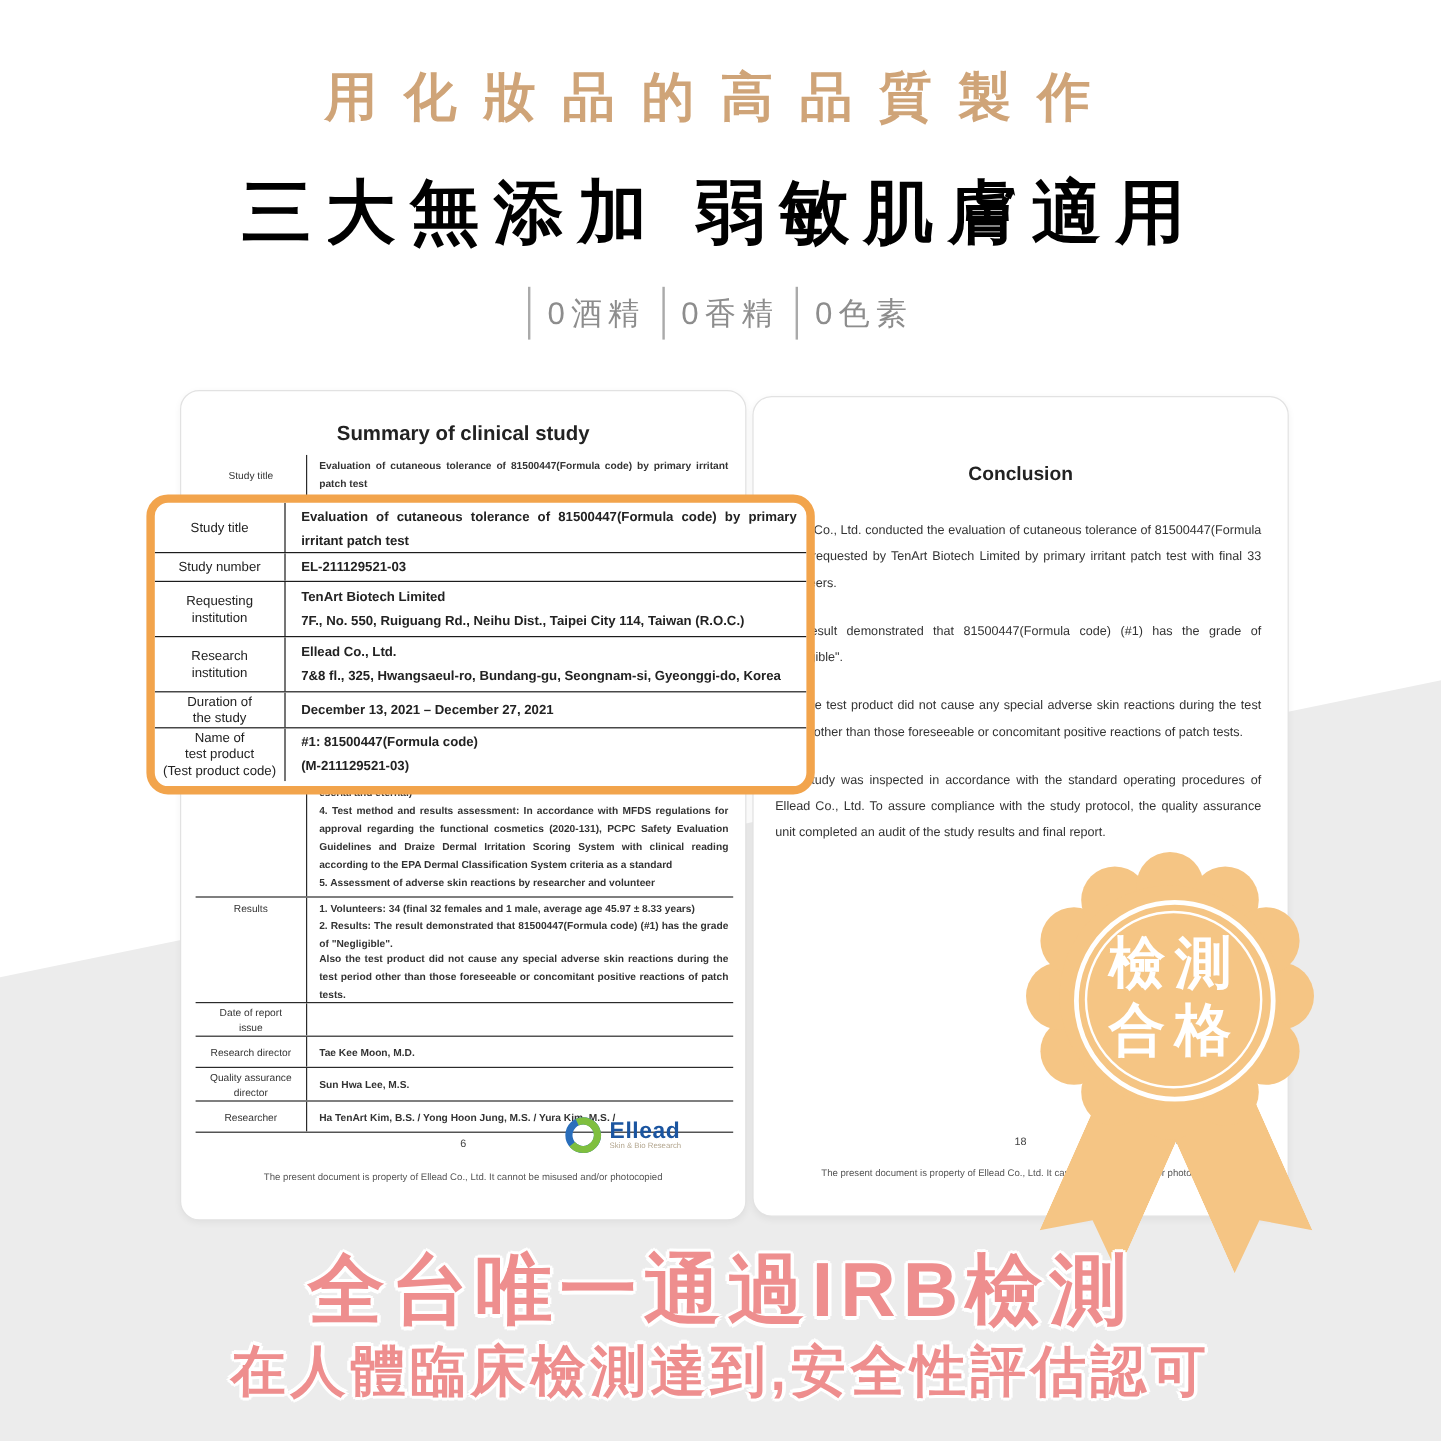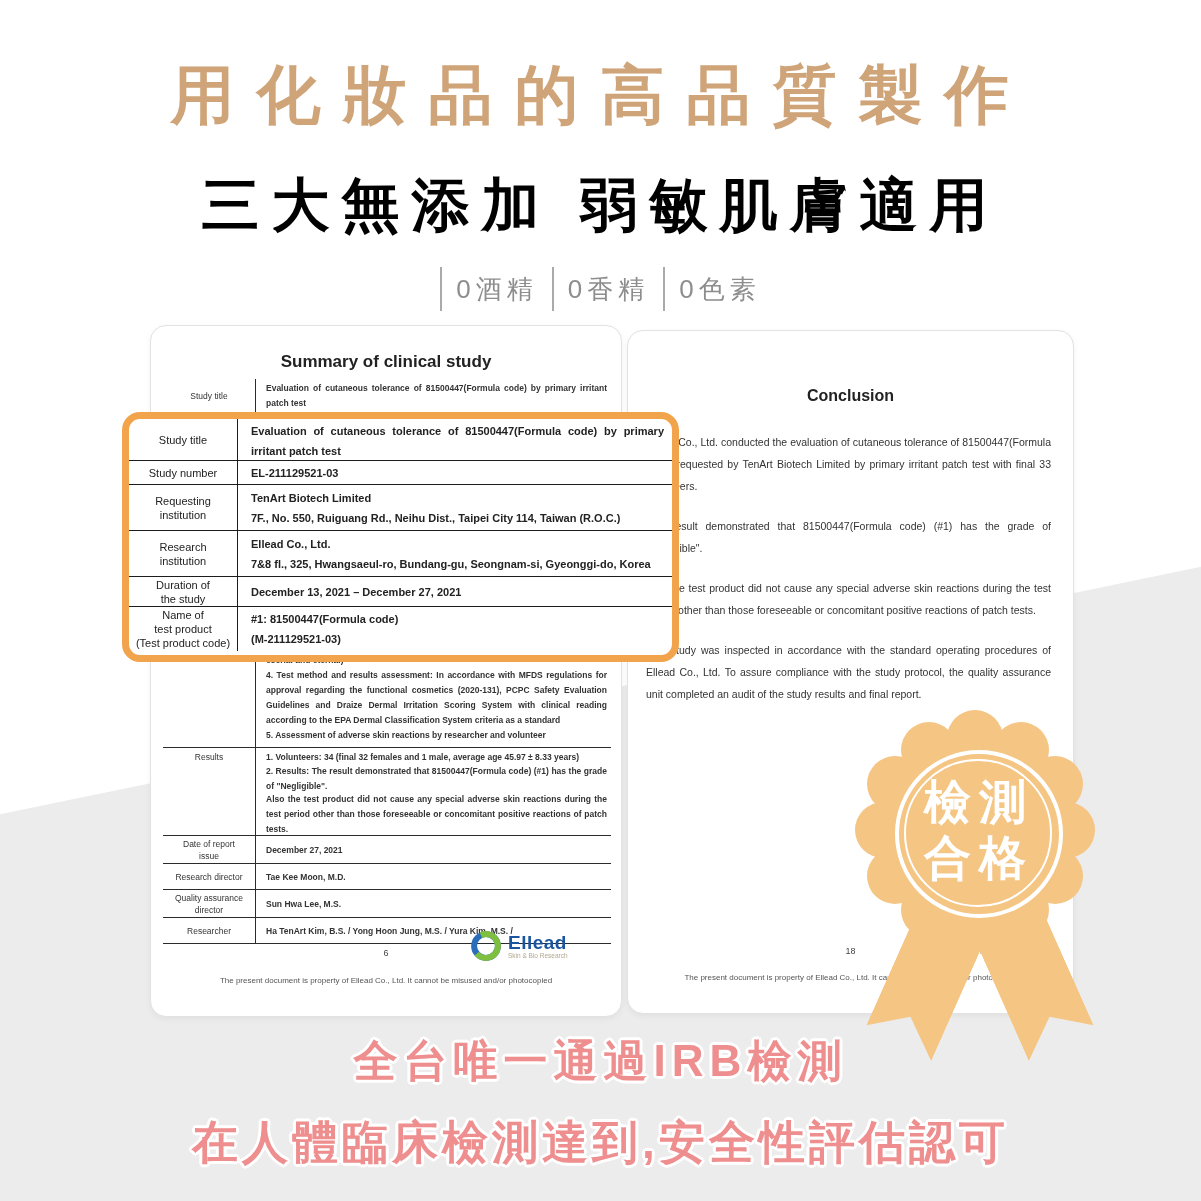--- a/index.html
+++ b/index.html
@@ -5,21 +5,21 @@
   html,body{margin:0;padding:0;}
   body{font-family:"Liberation Sans",sans-serif;background:#fff;}
   .stage{position:relative;width:1201px;height:1201px;background:#fff;overflow:hidden;}
 
   
   .bg-diagonal{position:absolute;left:0;top:0;width:1201px;height:1201px;
     background:#ececec;clip-path:polygon(0 67.8%,100% 47.2%,100% 100%,0 100%);z-index:0;}
 
   
   .hdr{position:absolute;left:0;top:0;width:1201px;text-align:center;z-index:5;}
-  .hdr-title{margin-top:52px;font-family:"Liberation Serif",serif;font-size:64px;font-weight:bold;
+  .hdr-title{margin-top:52px;font-family:"Liberation Serif",serif;font-size:44px;font-weight:bold;
     color:#cfa478;letter-spacing:22px;white-space:nowrap;}
   .hdr-sub{margin-top:28px;font-size:58px;font-weight:bold;color:#000000;letter-spacing:12px;white-space:nowrap;}
   .hdr-feats{margin-top:22px;display:flex;justify-content:center;align-items:center;gap:14px;}
   .feat-bar{width:2px;height:44px;background:#aaa;}
   .feat{font-size:26px;color:#8d8d8d;letter-spacing:5px;}
 
   
   .page{position:absolute;background:#fff;border:1px solid #e2e2e2;border-radius:16px;
     box-shadow:0 2px 6px rgba(0,0,0,.05);z-index:1;}
   .page-left{left:150px;top:325px;width:470px;height:690px;}
@@ -73,21 +73,21 @@
   .badge-txt{position:absolute;left:28px;top:23px;width:184px;height:184px;display:flex;flex-direction:column;
     align-items:center;justify-content:center;color:#fff;font-weight:bold;font-size:47px;line-height:56px;letter-spacing:8px;}
   .badge-txt div{text-indent:8px;}
   .ribbon{position:absolute;width:74px;height:160px;background:#f5c584;}
   .ribbon.l{left:38px;top:178px;transform:rotate(24deg);clip-path:polygon(0 0,100% 0,100% 100%,50% 80%,0 96%);}
   .ribbon.r{left:138px;top:178px;transform:rotate(-24deg);clip-path:polygon(0 0,100% 0,100% 96%,50% 80%,0 100%);}
 
   
   .slogan{position:absolute;width:1201px;text-align:center;color:#ee8e8e;font-weight:bold;z-index:5;
     text-shadow:3px 0 0 #fff,-3px 0 0 #fff,0 3px 0 #fff,0 -3px 0 #fff,2px 2px 0 #fff,-2px -2px 0 #fff,2px -2px 0 #fff,-2px 2px 0 #fff;}
-  .slogan.l1{top:1032px;font-size:44px;letter-spacing:6px;}
+  .slogan.l1{top:1032px;font-size:64px;letter-spacing:6px;}
   .slogan.l2{top:1112px;font-size:46px;letter-spacing:4px;}
 </style>
 </head>
 <body>
 
 <div class="stage">
   <div class="bg-diagonal"></div>
 
   <div class="hdr">
     <div class="hdr-title">用化妝品的高品質製作</div>
@@ -178,23 +178,20 @@
           <div class="tcontent">
             <div class="wrap">1. Volunteers: 34 (final 32 females and 1 male, average age 45.97 ± 8.33 years)</div>
             <div class="wrap">2. Results: The result demonstrated that 81500447(Formula code) (#1) has the grade of "Negligible".</div>
             <div class="wrap">Also the test product did not cause any special adverse skin reactions during the test period other than those foreseeable or concomitant positive reactions of patch tests.</div>
           </div>
         </div>
         <div class="trow" style="height: 28px;">
           <div class="tlabel">
             <div>Date of report</div>
             <div>issue</div>
-          </div>
-          <div class="tcontent">
-            <div>December 27, 2021</div>
           </div>
         </div>
         <div class="trow" style="height: 26px;">
           <div class="tlabel">
             <div>Research director</div>
           </div>
           <div class="tcontent">
             <div>Tae Kee Moon, M.D.</div>
           </div>
         </div>

